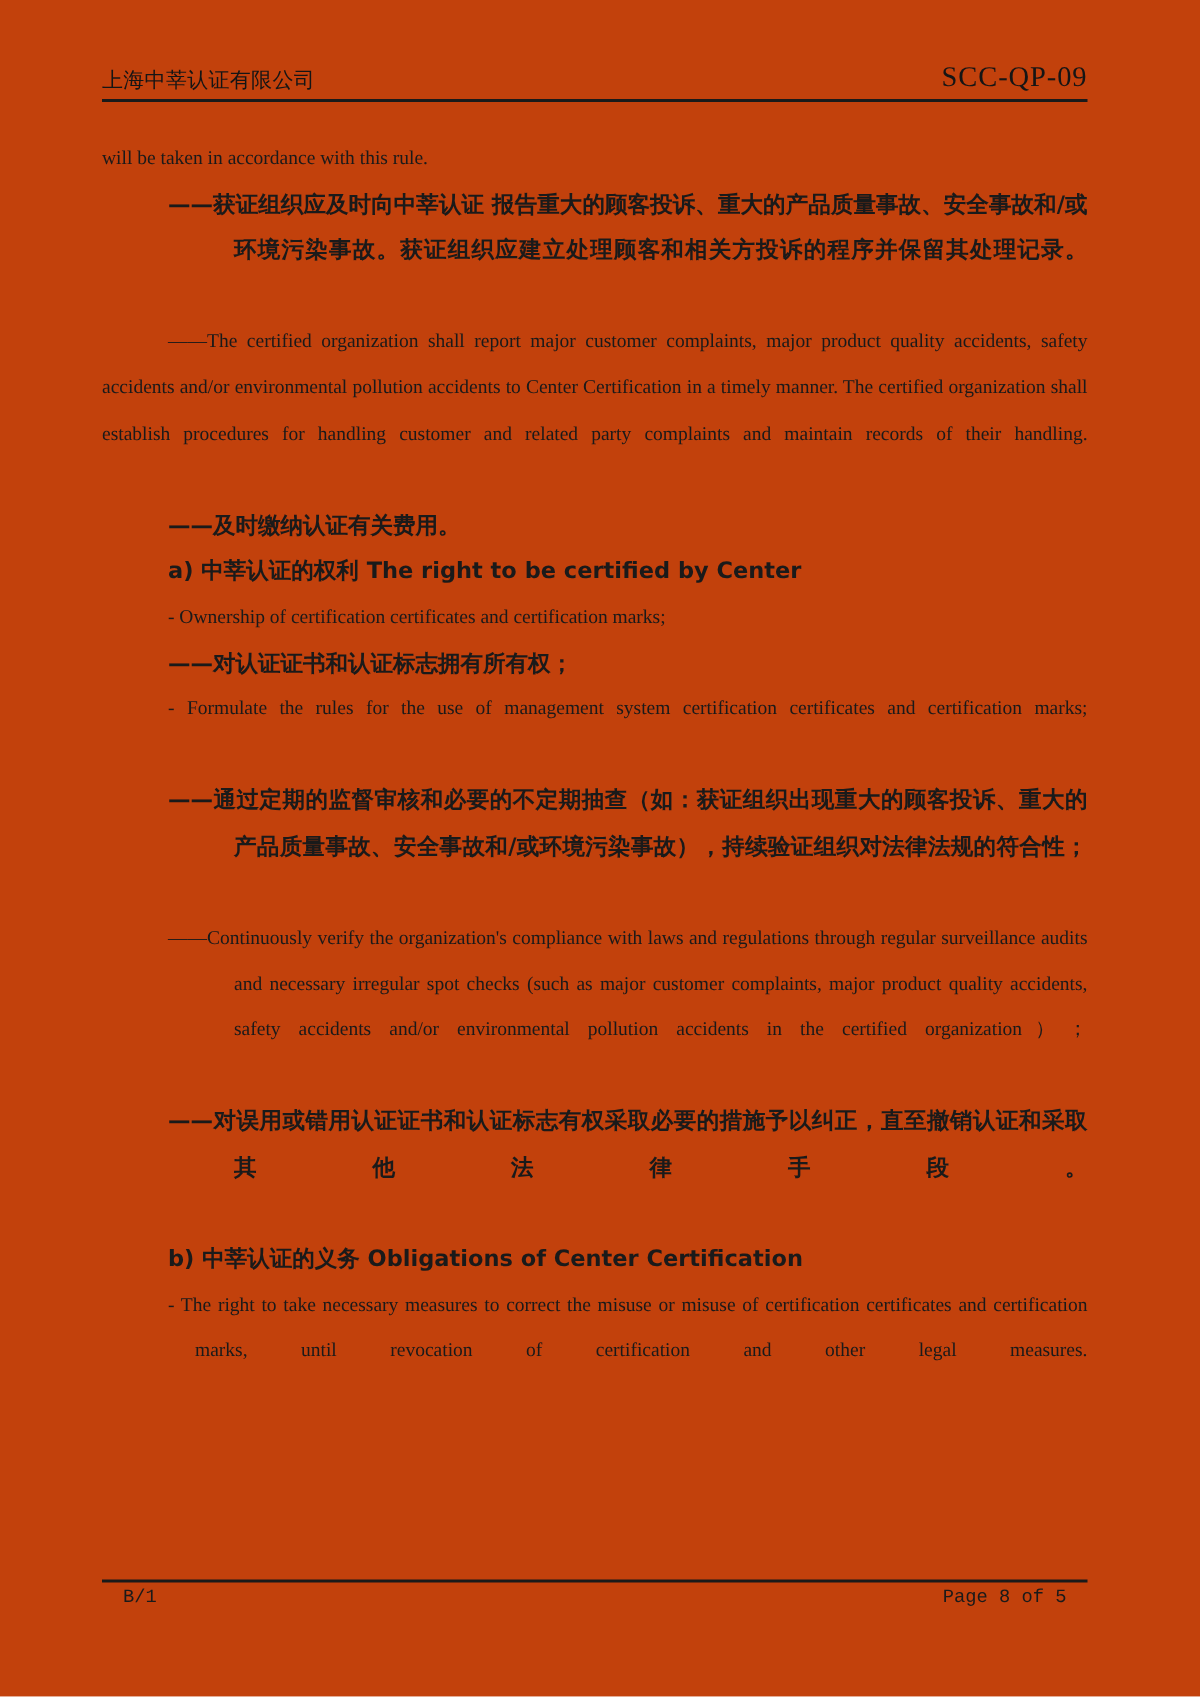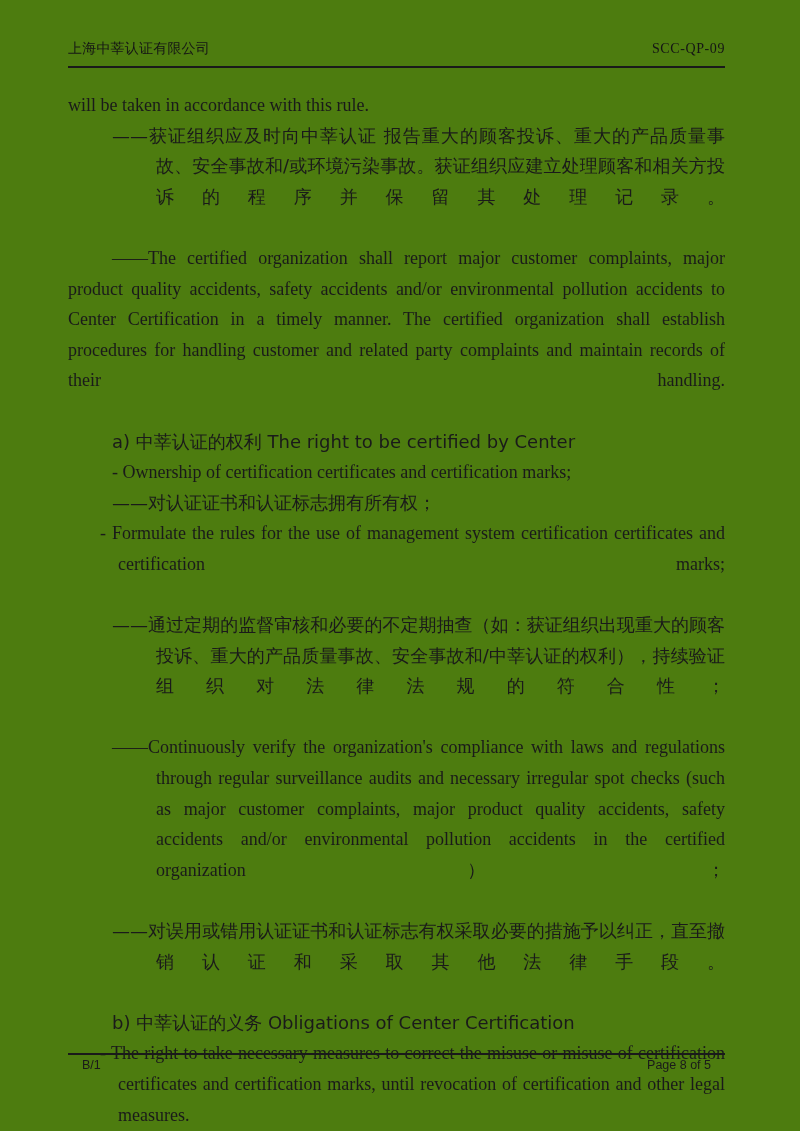--- a/index.html
+++ b/index.html
@@ -4,21 +4,21 @@
 <style>
   html, body {
     margin: 0;
     padding: 0;
     background: #ffffff;
   }
   .page {
     position: relative;
     width: 800px;
     height: 1131px;
-    background: #4d7c0f;
+    background: #c2410c;
     font-family: "Liberation Serif", "DejaVu Serif", serif;
     color: #1a1a1a;
     overflow: hidden;
     box-sizing: border-box;
   }
 
   
   .header {
     position: absolute;
     left: 68px;
@@ -31,74 +31,75 @@
     line-height: 1.25;
   }
   .header-left {
     font-family: "DejaVu Sans", "Liberation Sans", sans-serif;
     font-size: 14px;
     letter-spacing: 0.2px;
     color: #151515;
   }
   .header-right {
     font-family: "Liberation Serif", "DejaVu Serif", serif;
-    font-size: 14px;
+    font-size: 19px;
     letter-spacing: 0.6px;
     color: #151515;
   }
   .header-rule {
     position: absolute;
     left: 68px;
     top: 66px;
     width: 657px;
     height: 0;
     border-top: 2.4px solid #1a1a1a;
   }
 
   
   .body {
     position: absolute;
     left: 68px;
     top: 90px;
     width: 657px;
   }
   .line {
-    font-size: 18px;
+    font-size: 13px;
     line-height: 30.6px;
     text-align: justify;
     text-justify: inter-word;
     margin: 0;
     color: #1a1a1a;
     white-space: normal;
   }
   .cn {
     font-family: "DejaVu Sans", "Liberation Sans", sans-serif;
-    font-size: 18px;
+    font-size: 15px;
     line-height: 30.6px;
+    font-weight: bold;
   }
   
   .just {
     text-align: justify;
     text-justify: inter-word;
   }
   .just::after {
     content: "";
     display: inline-block;
     width: 100%;
   }
   
   .ind-0  { margin-left: 0; }
   .ind-1  { margin-left: 44px; }
   .hang-dash {
     margin-left: 44px;
     padding-left: 44px;
     text-indent: -44px;
   }
   .hang-dash-sm {
-    margin-left: 32px;
+    margin-left: 44px;
     padding-left: 18px;
     text-indent: -18px;
   }
   .blk-full {
     margin-left: 0;
     padding-left: 0;
     text-indent: 44px;
   }
   .sub-a {
     margin-left: 44px;
@@ -114,21 +115,21 @@
     border-top: 2.4px solid #1a1a1a;
   }
   .footer {
     position: absolute;
     left: 68px;
     top: 1058px;
     width: 657px;
     display: flex;
     justify-content: space-between;
     align-items: center;
-    font-family: Liberation Sans, sans-serif;
+    font-family: Liberation Mono, monospace;
     font-size: 12.5px;
     color: #1a1a1a;
   }
   .footer-left  { padding-left: 14px; }
   .footer-right { padding-right: 14px; }
 </style>
 </head>
 <body>
 
 <div class="page">
@@ -140,33 +141,34 @@
   <div class="header-rule"></div>
 
   <div class="body">
 
     <p class="line ind-0">will be taken in accordance with this rule.</p>
 
     <p class="line cn just hang-dash">——获证组织应及时向中莘认证  报告重大的顾客投诉、重大的产品质量事故、安全事故和/或环境污染事故。获证组织应建立处理顾客和相关方投诉的程序并保留其处理记录。</p>
 
     <p class="line just blk-full">——The certified organization shall report major customer complaints, major product quality accidents, safety accidents and/or environmental pollution accidents to Center Certification in a timely manner. The certified organization shall establish procedures for handling customer and related party complaints and maintain records of their handling.</p>
 
+    <p class="line cn ind-1">——及时缴纳认证有关费用。</p>
 
 
 
     <p class="line cn sub-a">a)  中莘认证的权利  The right to be certified by Center</p>
 
     <p class="line ind-1">- Ownership of certification certificates and certification marks;</p>
 
     <p class="line cn ind-1">——对认证证书和认证标志拥有所有权；</p>
 
 
     <p class="line just hang-dash-sm">- Formulate the rules for the use of management system certification certificates and certification marks;</p>
 
-    <p class="line cn just hang-dash">——通过定期的监督审核和必要的不定期抽查（如：获证组织出现重大的顾客投诉、重大的产品质量事故、安全事故和/中莘认证的权利），持续验证组织对法律法规的符合性；</p>
+    <p class="line cn just hang-dash">——通过定期的监督审核和必要的不定期抽查（如：获证组织出现重大的顾客投诉、重大的产品质量事故、安全事故和/或环境污染事故），持续验证组织对法律法规的符合性；</p>
 
     <p class="line just hang-dash">——Continuously verify the organization's compliance with laws and regulations through regular surveillance audits and necessary irregular spot checks (such as major customer complaints, major product quality accidents, safety accidents and/or environmental pollution accidents in the certified organization）；</p>
 
     <p class="line cn just hang-dash">——对误用或错用认证证书和认证标志有权采取必要的措施予以纠正，直至撤销认证和采取其他法律手段。</p>
 
     <p class="line cn sub-a">b)  中莘认证的义务  Obligations of Center Certification</p>
 
     <p class="line just hang-dash-sm">- The right to take necessary measures to correct the misuse or misuse of certification certificates and certification marks, until revocation of certification and other legal measures.</p>
 
   </div>

